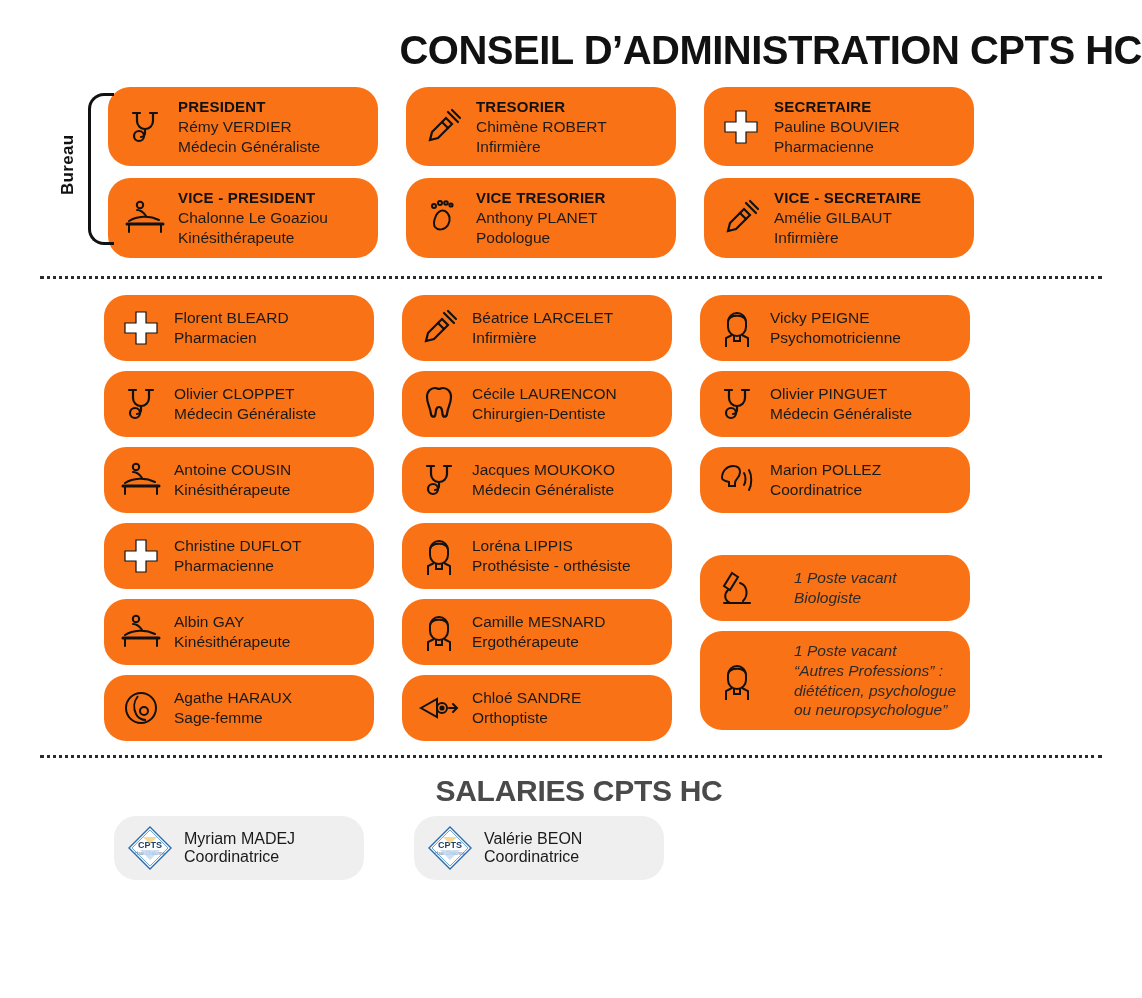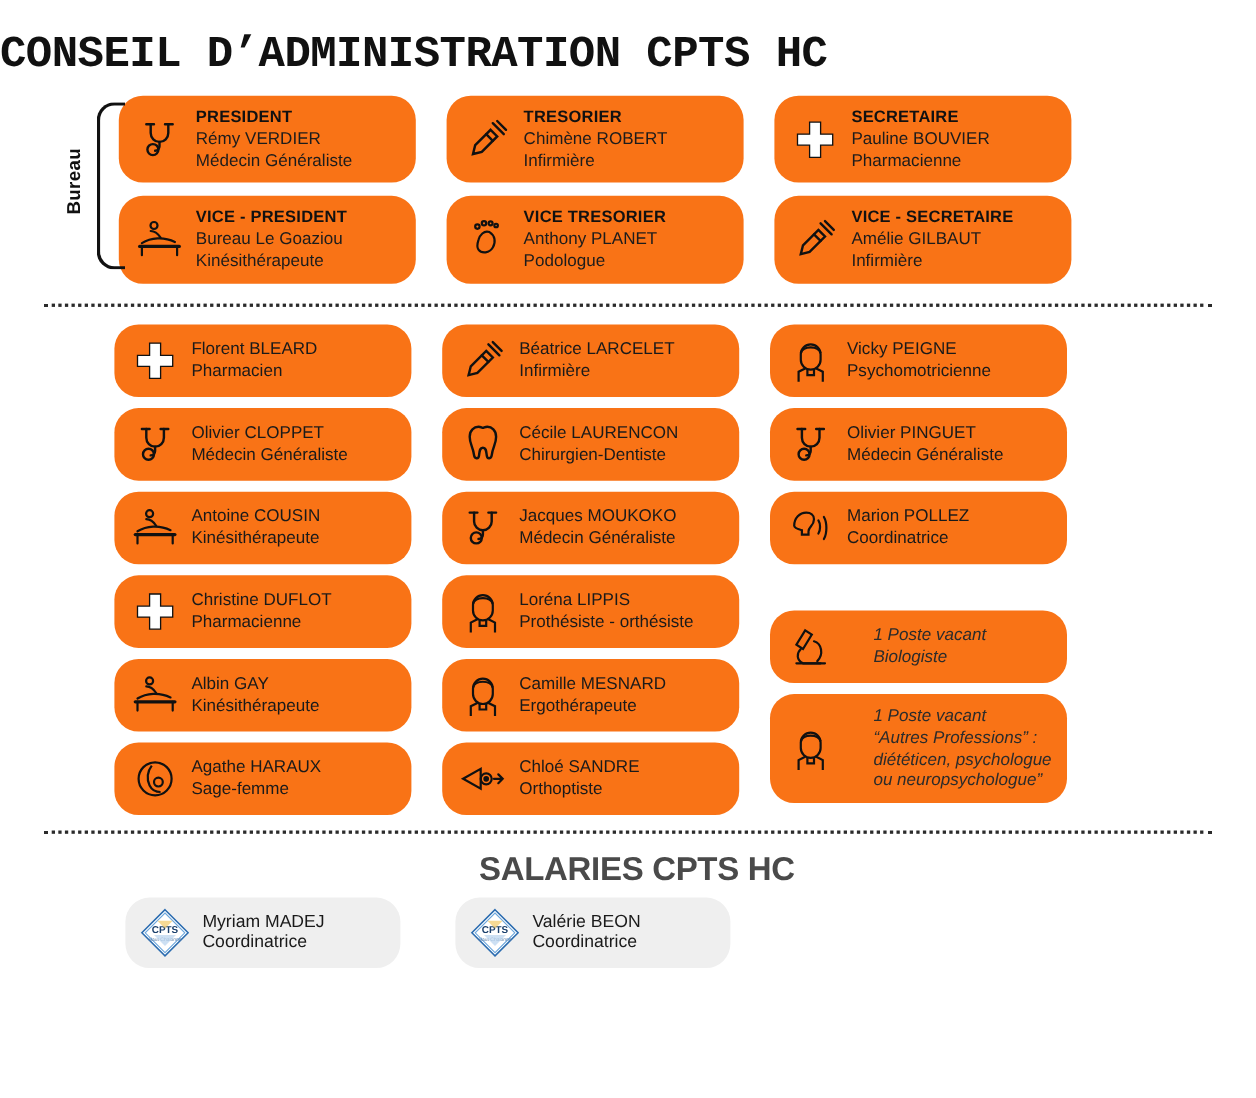--- a/index.html
+++ b/index.html
@@ -7,27 +7,26 @@
     margin: 0; padding: 0;
     width: 1142px; height: 998px;
     background: #ffffff;
     font-family: "Liberation Sans", sans-serif;
     color: #1a1a1a;
     overflow: hidden;
   }
   .page { position: relative; width: 1142px; height: 998px; }
 
   .main-title {
-    text-align: left;
+    text-align: right;
     font-size: 40px;
     font-weight: bold;
     letter-spacing: -0.5px;
     color: #111111;
     margin: 28px 0 10px 0;
-    font-family: Liberation Mono, monospace;
   }
 
   
   .bureau-wrap {
     position: relative;
     margin: 14px 0 0 0;
     padding-left: 108px;
     padding-right: 40px;
   }
   .bureau-label {
@@ -203,21 +202,21 @@
           <svg width="44" height="40" viewBox="0 0 44 40" fill="none" stroke="#111" stroke-width="2" stroke-linecap="round">
             <circle cx="17" cy="7" r="3.2"></circle>
             <path d="M14 12c4 0 7 3 9 6"></path>
             <path d="M4 26h36" stroke-width="3"></path>
             <path d="M6 26v8M38 26v8"></path>
             <path d="M6 23c8-5 20-6 30-1"></path>
           </svg>
         </span>
         <span class="txt">
           <span class="role">VICE - PRESIDENT</span><br>
-          <span class="nm">Bureau Le Goaziou</span><br>
+          <span class="nm">Chalonne Le Goaziou</span><br>
           <span class="job">Kinésithérapeute</span>
         </span>
       </div>
 
       <div class="card">
         <span class="icon">
           <svg width="40" height="42" viewBox="0 0 40 42" fill="none" stroke="#111" stroke-width="2">
             <path d="M22 14c5 3 6 9 3 14-3 5-10 6-13 2-2-3-1-6 0-9 1-4 5-9 10-7z"></path>
             <circle cx="11" cy="9" r="2"></circle>
               <circle cx="17" cy="6" r="2"></circle>

